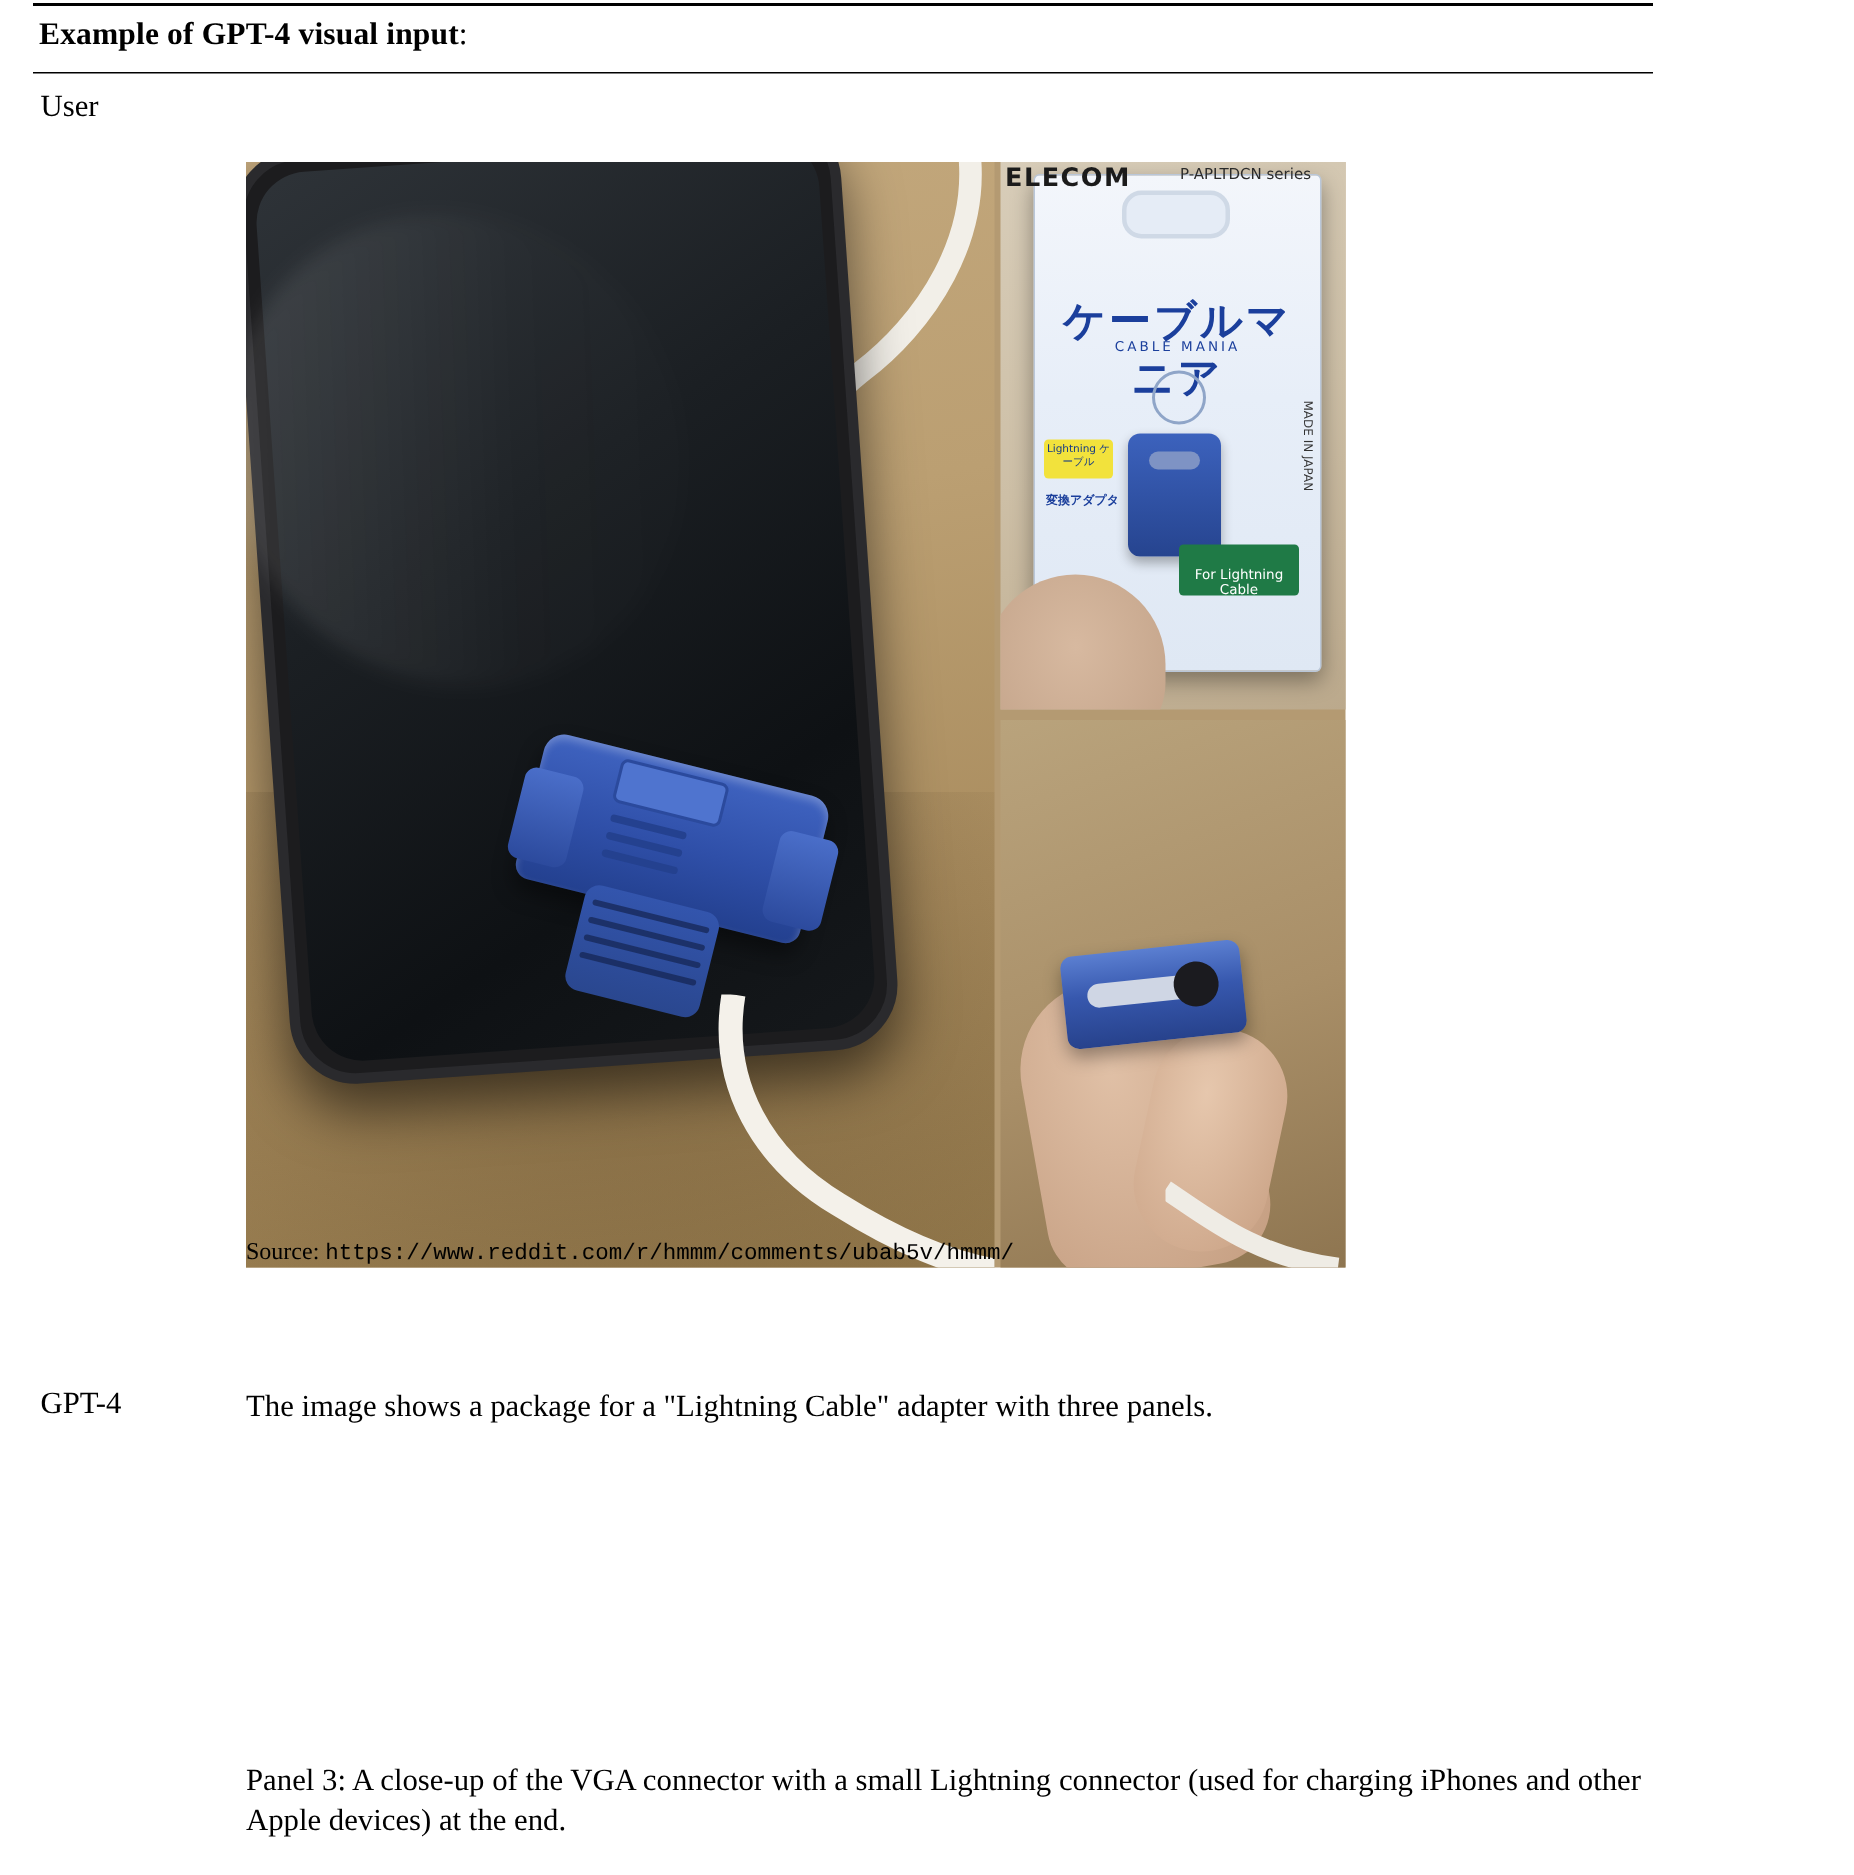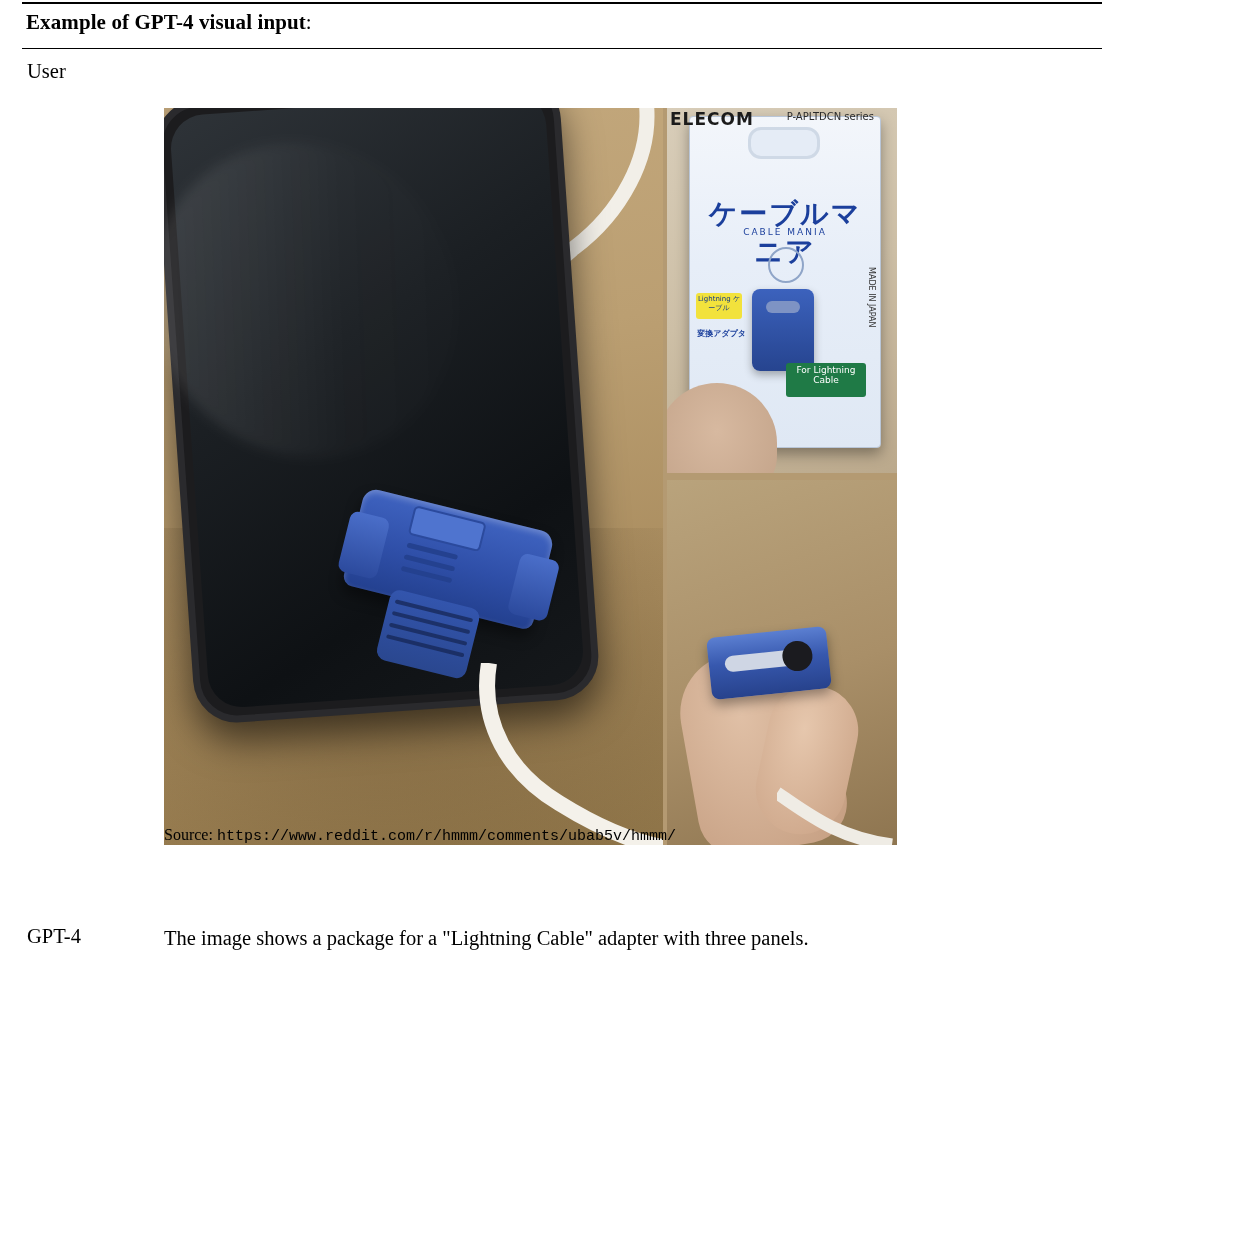--- a/index.html
+++ b/index.html
@@ -285,21 +285,21 @@
     position: absolute;
     left: 96px; top: 246px;
     width: 80px; height: 34px;
     background: #1f7a46;
     border-radius: 3px;
     color: #fff;
     font-family: "DejaVu Sans", sans-serif;
     font-size: 9px;
     text-align: center;
     line-height: 1.15;
-    padding-top: 2px;
+    padding-top: 16px;
     box-sizing: border-box;
   }
   .pkg .sidetext {
     position: absolute;
     right: 4px; top: 150px;
     font-family: "DejaVu Sans", sans-serif;
     font-size: 8px;
     color: #333;
     writing-mode: vertical-rl;
   }
@@ -459,14 +459,15 @@
             <path d="M0 10 C 30 30, 60 55, 115 62"></path>
           </svg>
       </div>
     </div>
   </div>
 
   <div class="source"><span>Source:</span> <span class="mono">https://www.reddit.com/r/hmmm/comments/ubab5v/hmmm/</span></div>
 
   <div class="role" id="role-gpt">GPT-4</div>
   <div class="body-text" id="gpt-p1">The image shows a package for a "Lightning Cable" adapter with three panels.</div>
+  <div class="body-text" id="gpt-p4">Panel 3:  A close-up of the VGA connector with a small Lightning connector (used for charging iPhones and other Apple devices) at the end.</div>
 
 </div>
 
 </body></html>

